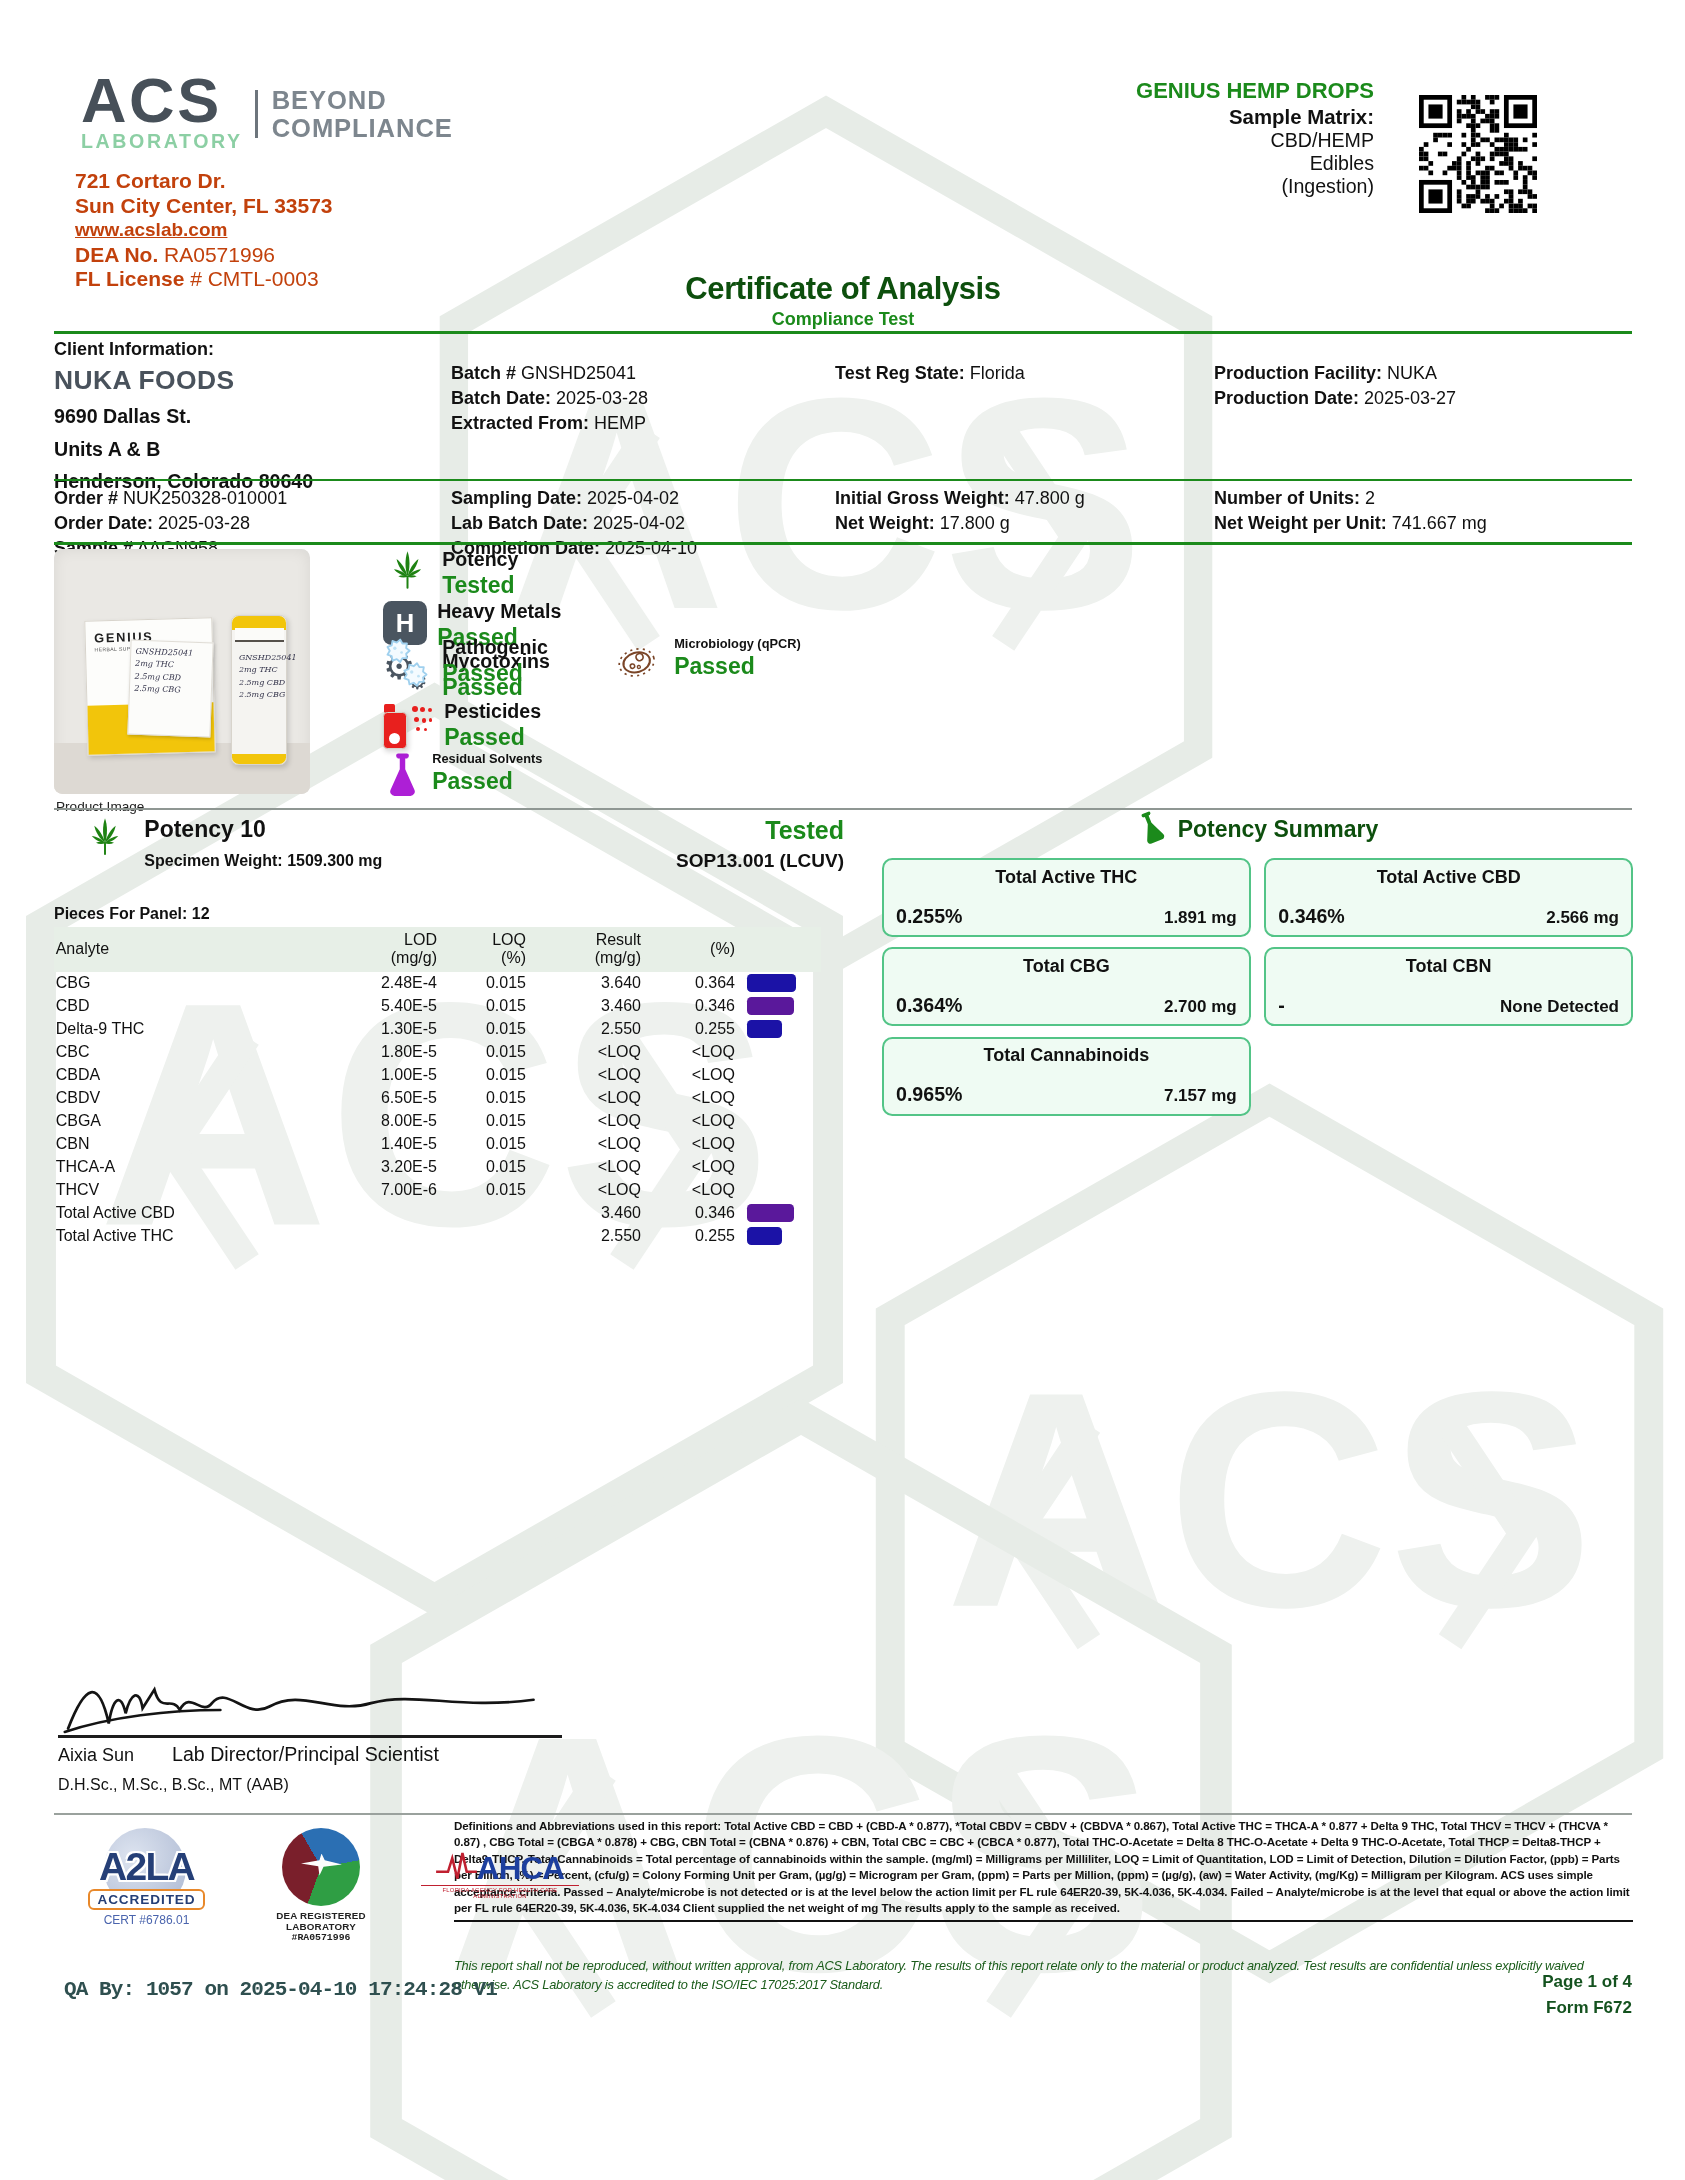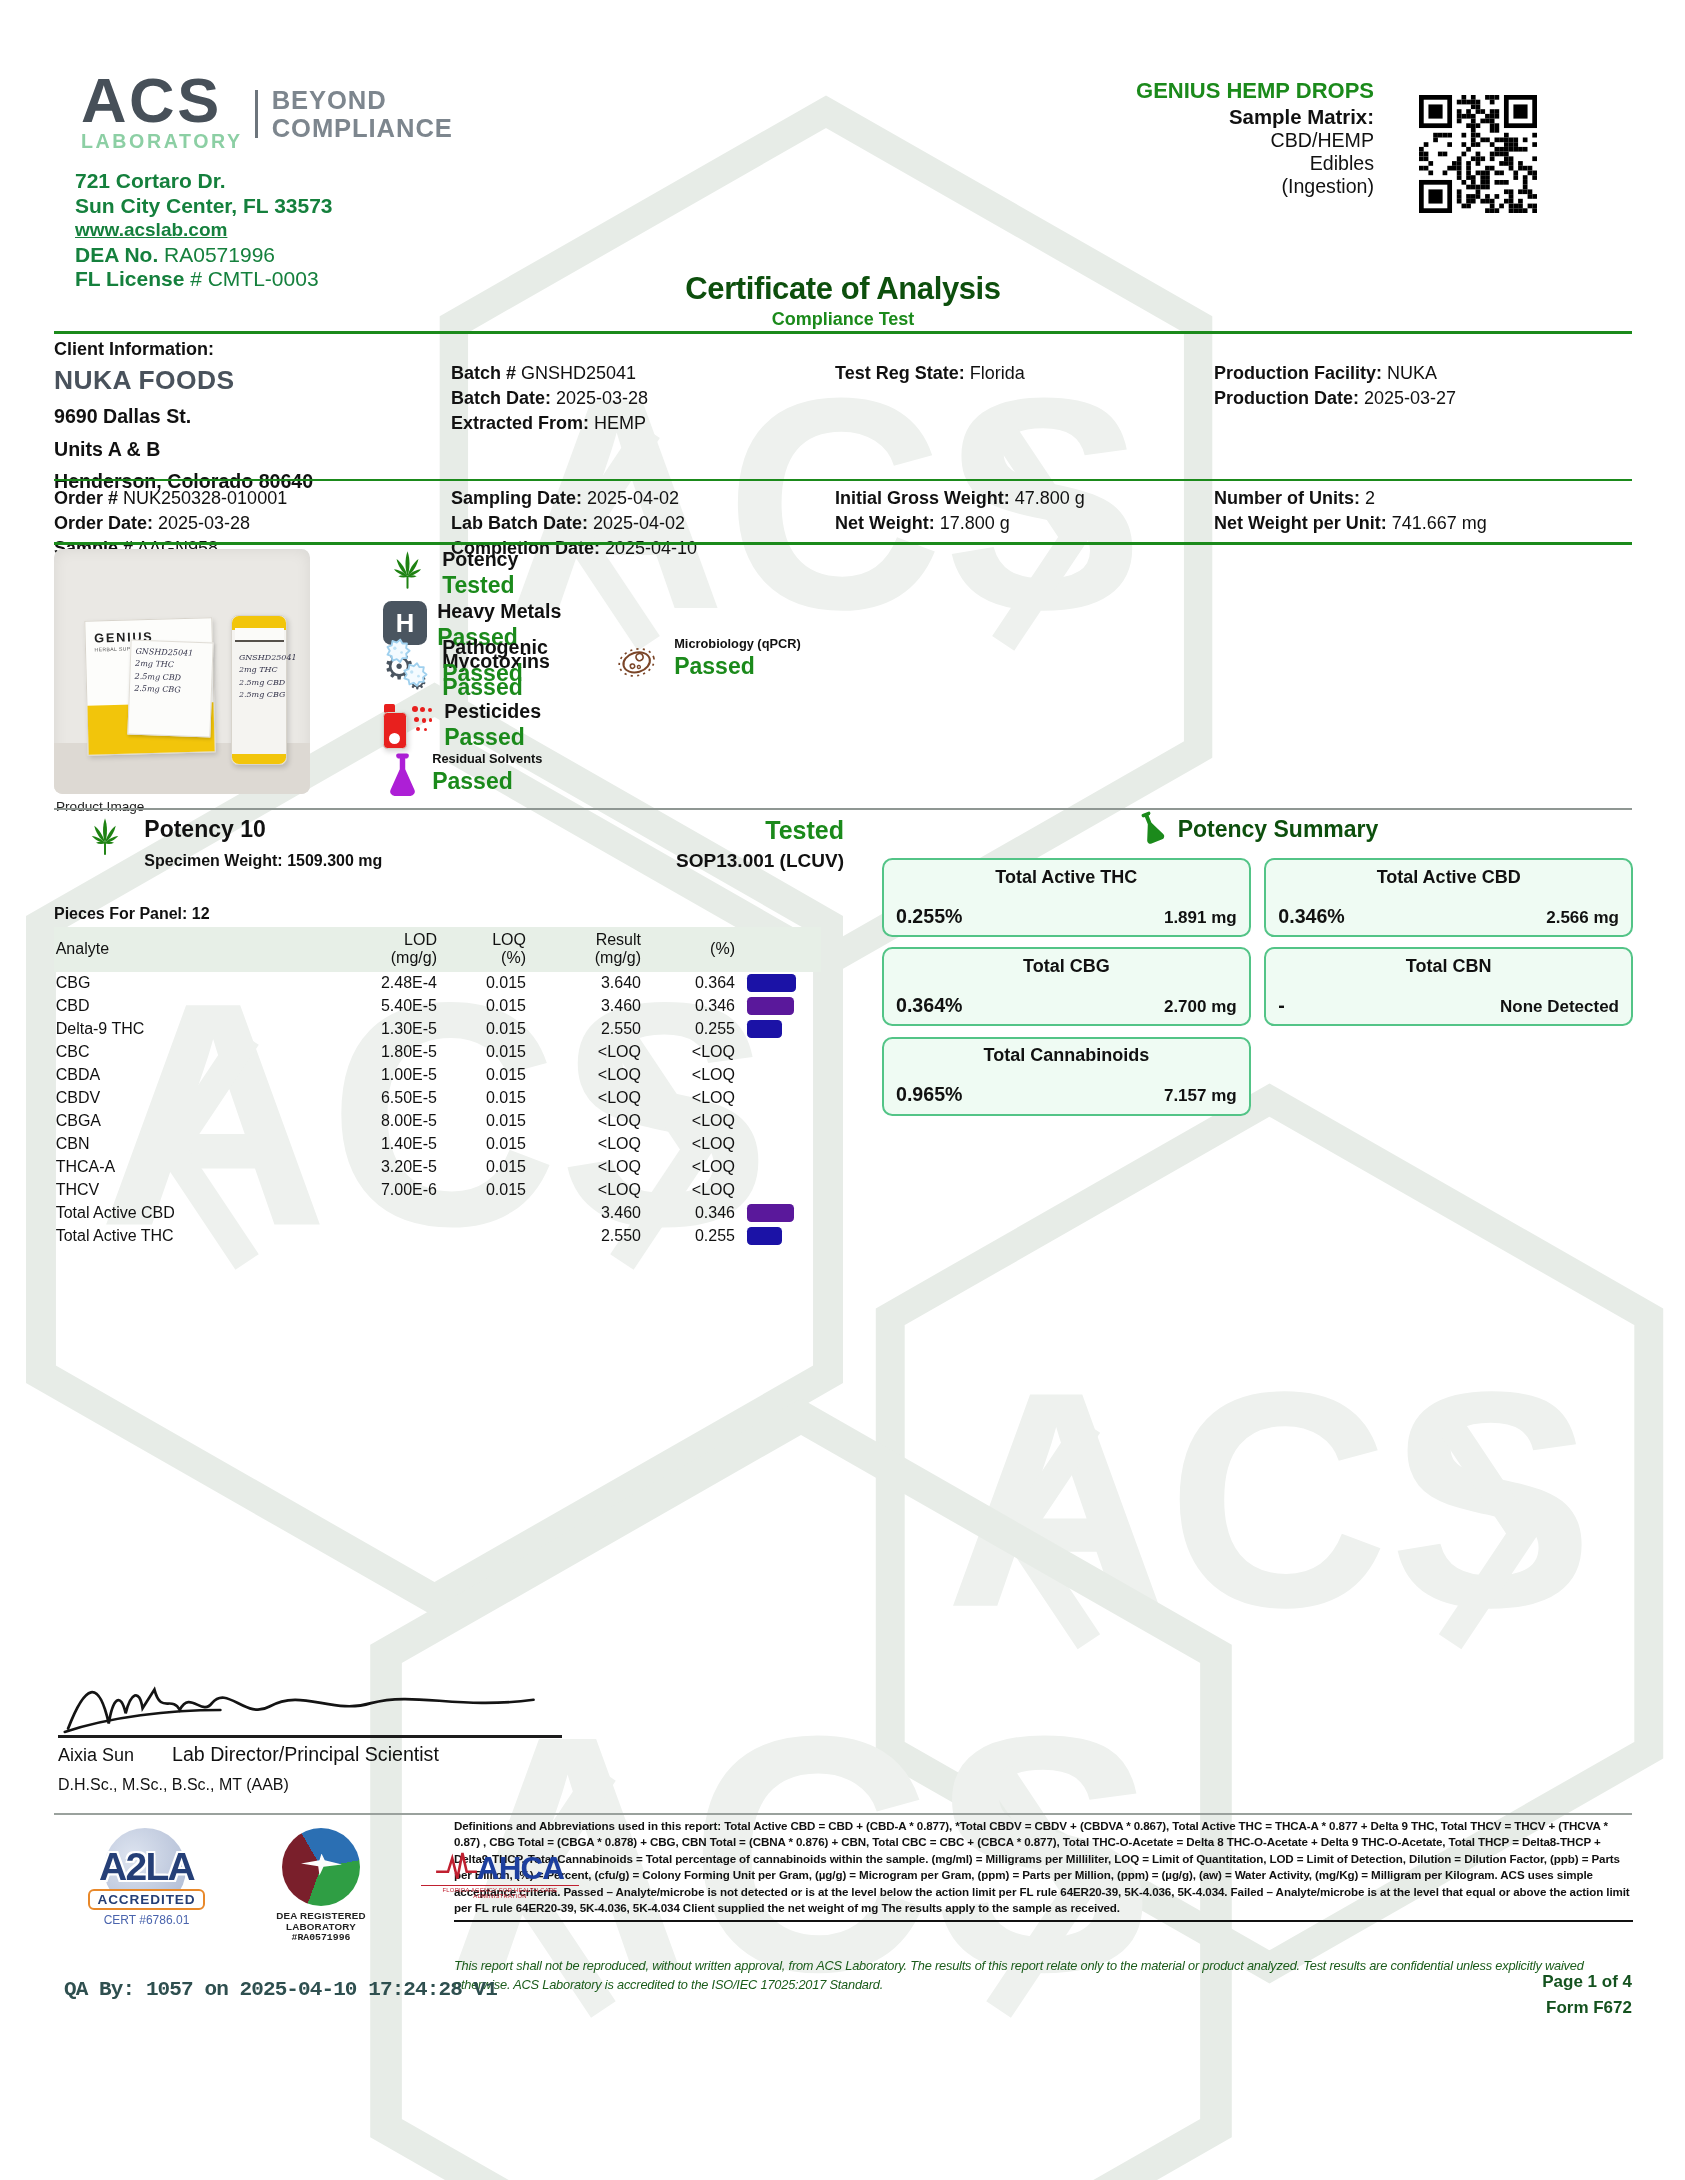--- a/index.html
+++ b/index.html
@@ -11,21 +11,21 @@
   .wm { position:absolute; pointer-events:none; }
   .wm svg { display:block; }
 
   
   .logo-block { position:absolute; left:81px; top:75px; display:flex; align-items:center; }
   .logo-acs { font-size:63px; font-weight:bold; color:#475059; line-height:0.82; letter-spacing:2.6px; }
   .logo-laboratory { font-size:19.6px; font-weight:bold; color:#8ccfa4; letter-spacing:2.6px; margin-top:3.4px; }
   .logo-divider { width:3.4px; height:48px; background:#6d757c; margin:0 13.6px 0 12px; }
   .logo-tagline { font-size:25.6px; font-weight:bold; color:#7d868e; line-height:1.1; letter-spacing:0.9px; }
 
-  .lab-address { position:absolute; left:75px; top:169px; color:#15803d; }
+  .lab-address { position:absolute; left:75px; top:169px; color:#c2410c; }
   .addr-line { font-size:21px; font-weight:bold; line-height:1.17; }
   .addr-web { font-size:19px; font-weight:bold; text-decoration:underline; line-height:1.3; }
   .addr-kv { font-size:21px; line-height:1.17; }
   .addr-kv b { font-weight:bold; }
 
   .sample-block { position:absolute; right:312px; top:78px; text-align:right; }
   .sample-product { font-size:22px; font-weight:bold; color:#1b8a1b; }
   .sample-matrix-label { font-size:20.4px; font-weight:bold; color:#111; margin-top:1.7px; }
   .sample-matrix-line { font-size:19.6px; color:#111; line-height:1.18; }
 

